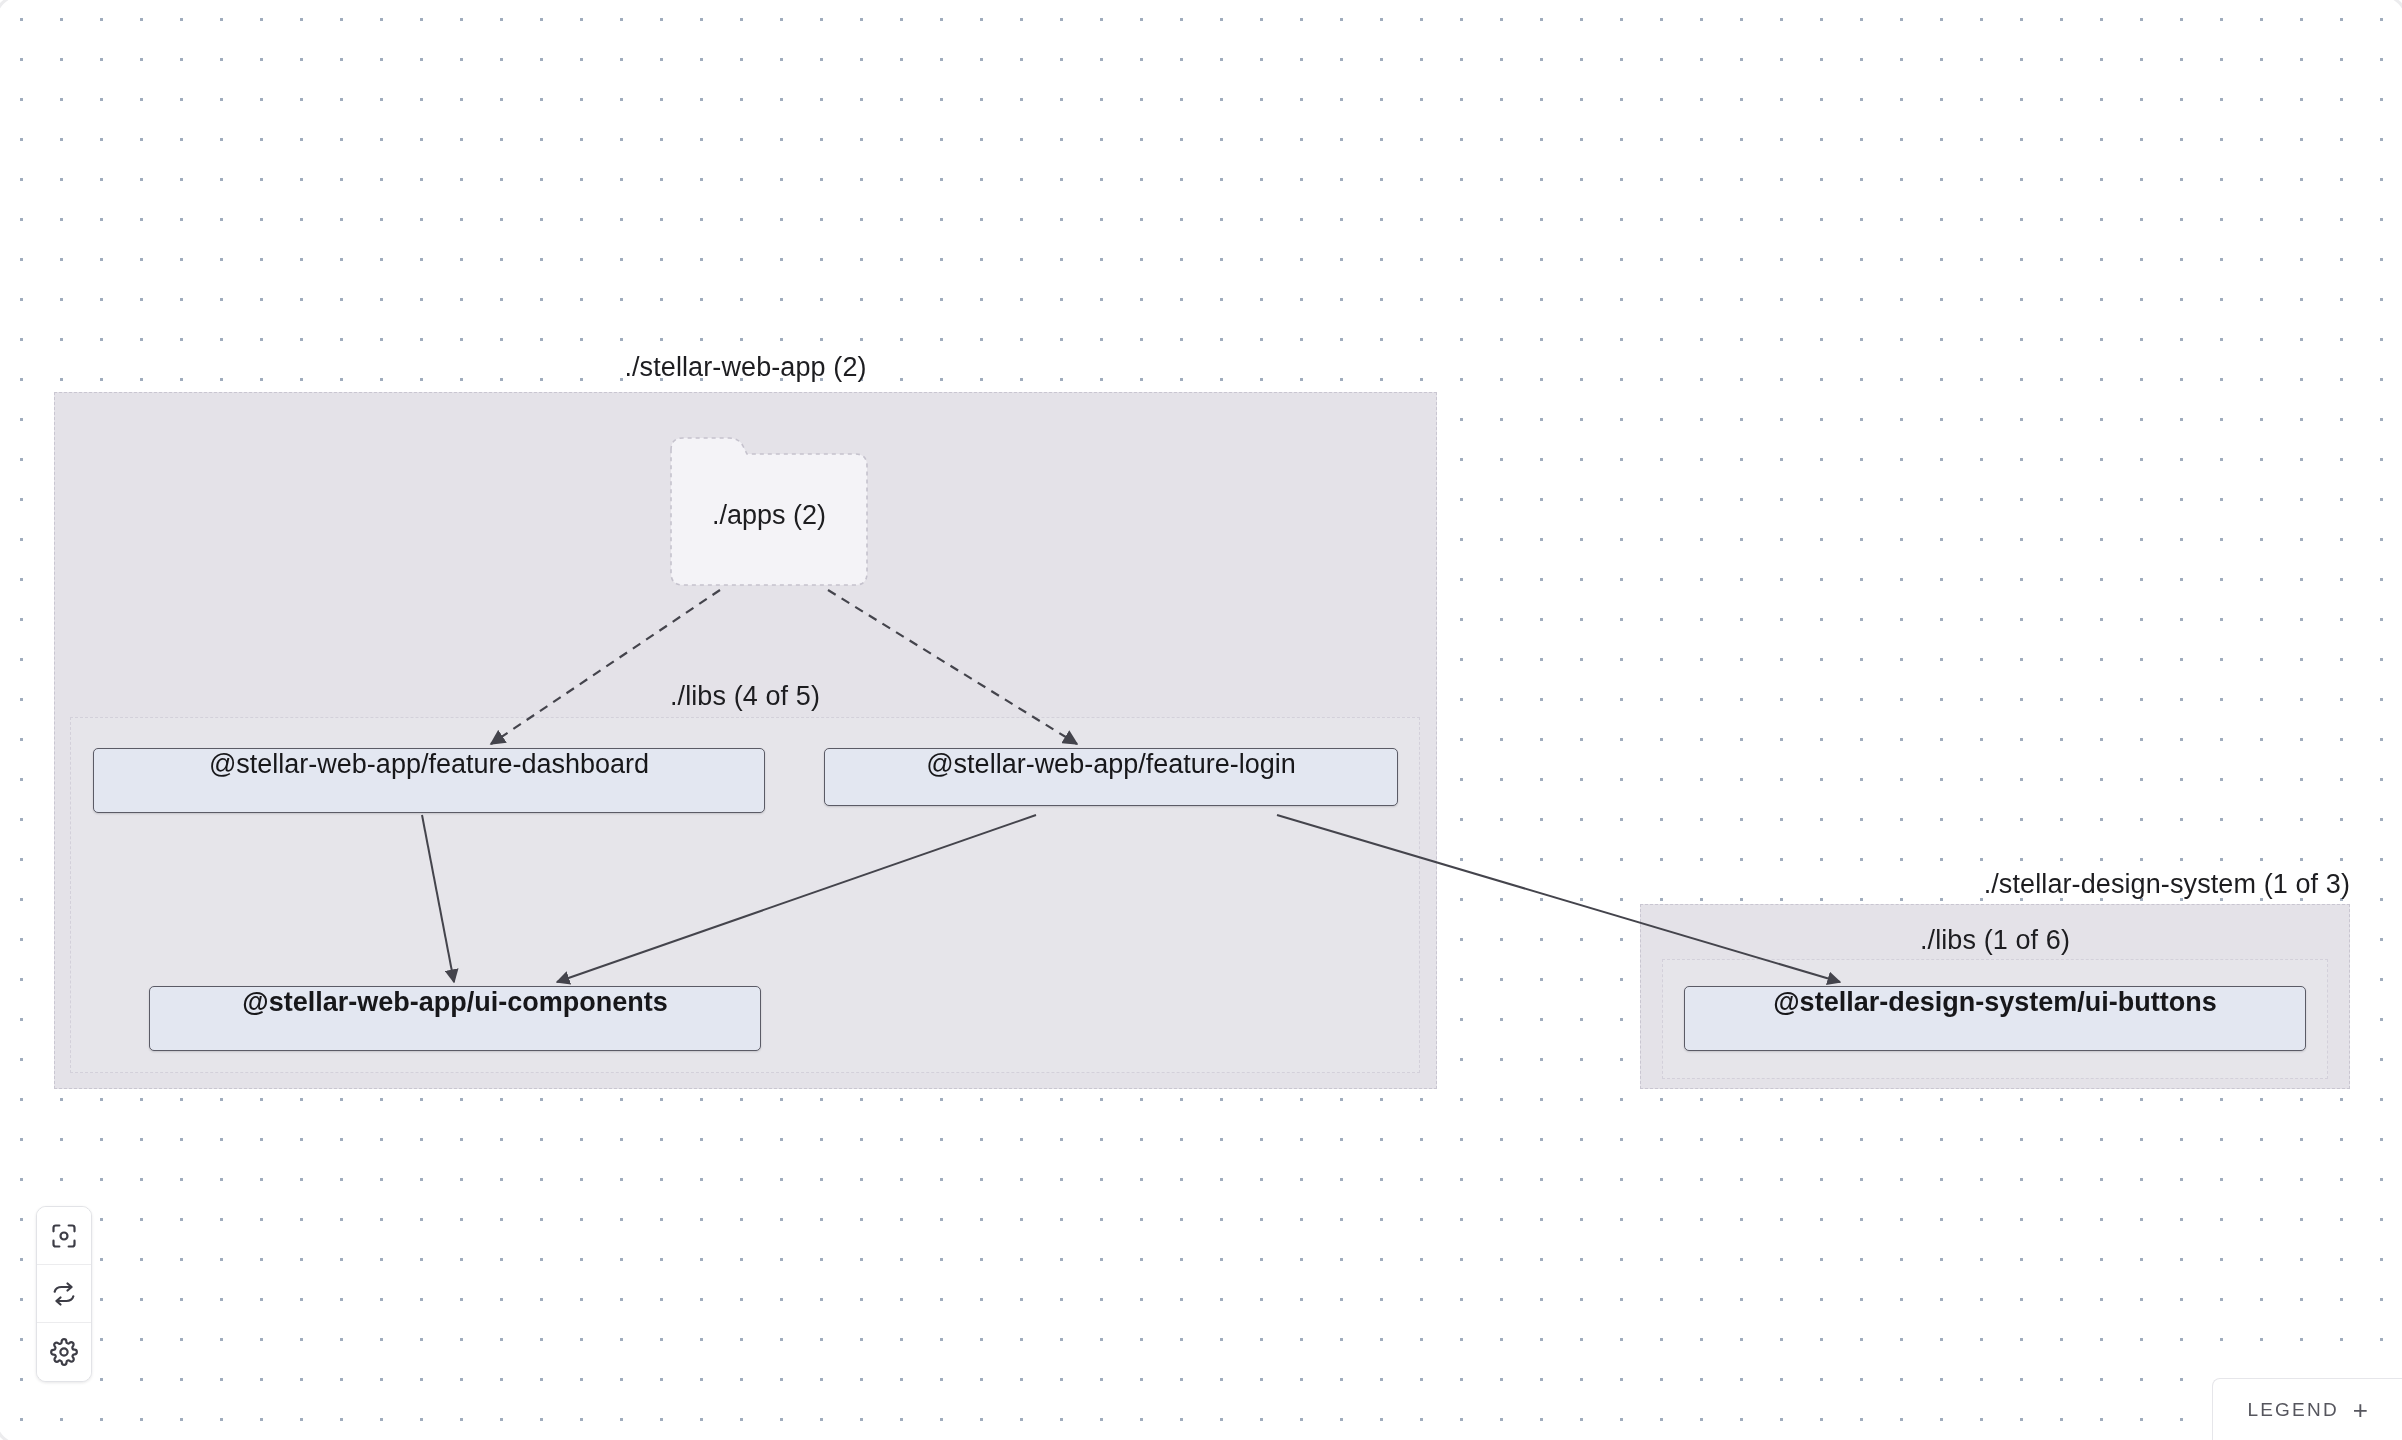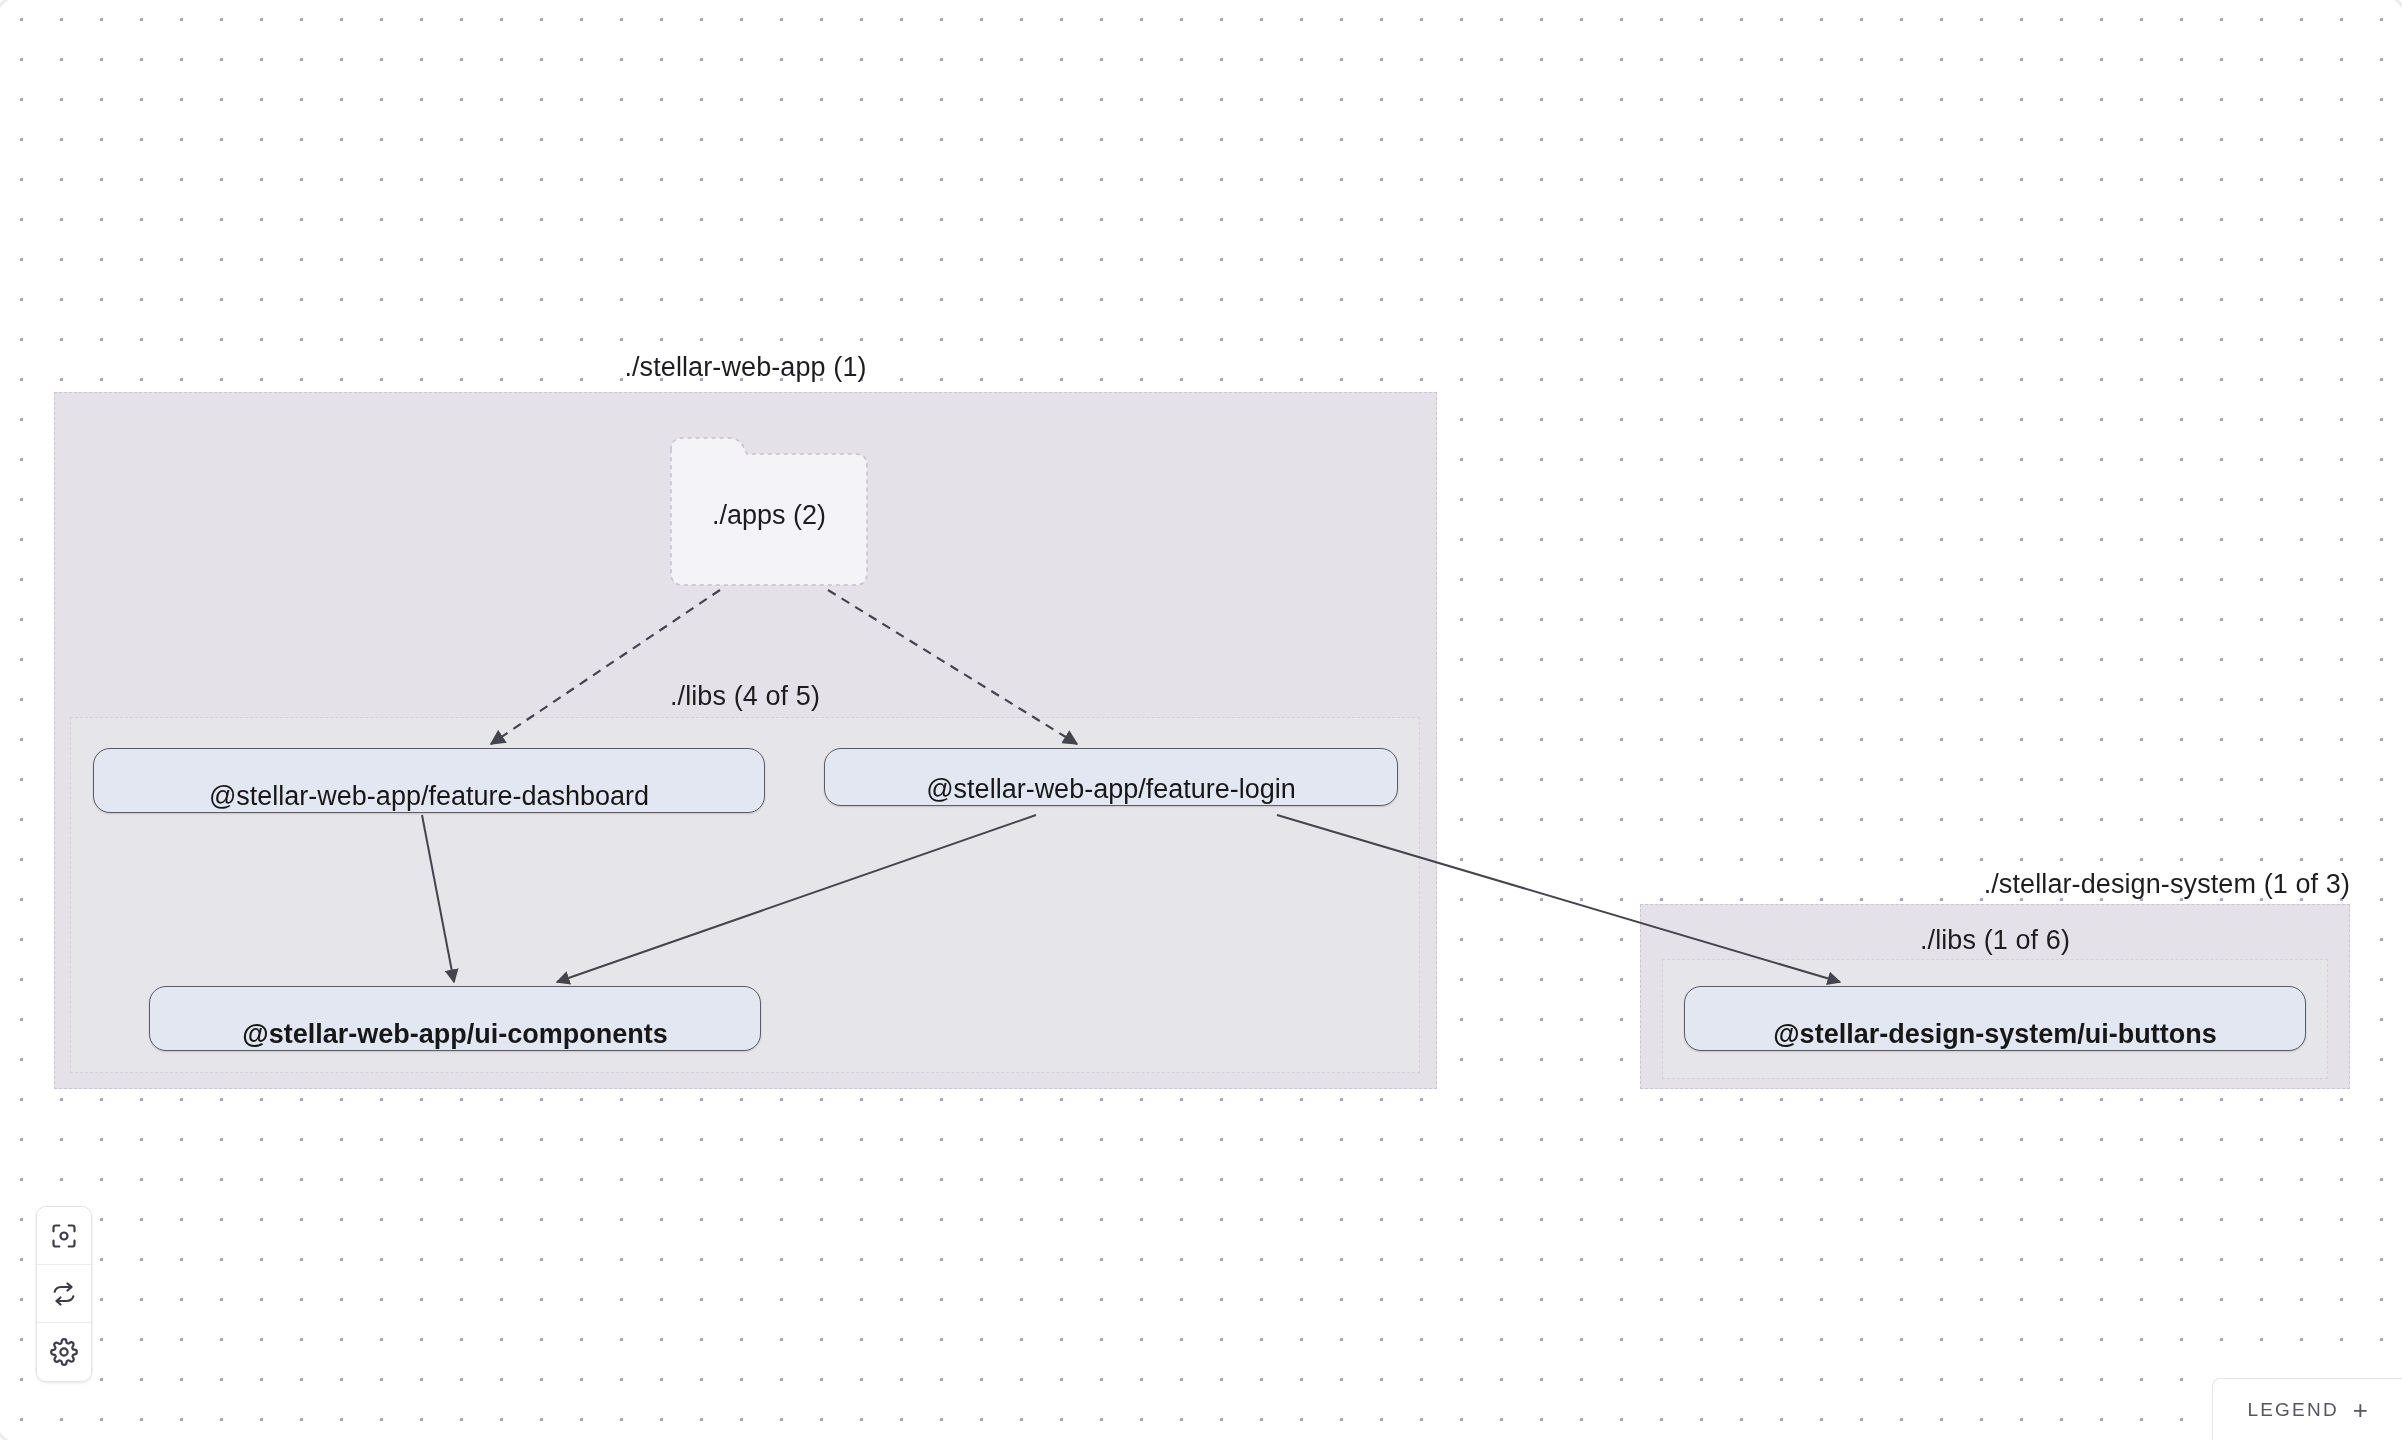--- a/index.html
+++ b/index.html
@@ -88,25 +88,25 @@
     font-size: 27px;
     color: #1d1d20;
     white-space: nowrap;
     padding-top: 8px;
   }
 
   
   .lib-node {
     position: absolute;
     display: flex;
-    align-items: flex-end;
+    align-items: flex-start;
     justify-content: center;
     background: #e3e7f1;
     border: 1.6px solid #5b5b66;
-    border-radius: 17px;
+    border-radius: 5px;
     box-shadow: 0 1px 2px rgba(20,20,30,0.16);
     font-size: 27px;
     color: #17171a;
     white-space: nowrap;
     z-index: 25;
     cursor: pointer;
   }
 
   
   #controls {
@@ -165,21 +165,21 @@
     line-height: 1;
     font-weight: 400;
   }
 </style>
 </head>
 <body>
 
 <div id="canvas">
 
   <div class="project-group" style="left:54px; top:392px; width:1383px; height:697px;"></div>
-  <div class="group-title" style="left:54px; top:352px; width:1383px; text-align:center;">./stellar-web-app (1)</div>
+  <div class="group-title" style="left:54px; top:352px; width:1383px; text-align:center;">./stellar-web-app (2)</div>
 
   <div class="dir-group" style="left:70px; top:717px; width:1350px; height:356px;"></div>
   <div class="group-title" style="left:70px; top:681px; width:1350px; text-align:center;">./libs (4 of 5)</div>
 
   <div class="folder-node" style="left:669px; top:434px; width:200px; height:153px;">
     <svg class="folder-shape" viewBox="0 0 200 153" preserveAspectRatio="none">
       <path d="M 2 16 Q 2 4 14 4 L 60 4 Q 70 4 74 12 L 78 20 L 186 20 Q 198 20 198 32 L 198 139 Q 198 151 186 151 L 14 151 Q 2 151 2 139 Z" fill="#f4f3f7" stroke="#c5c2cd" stroke-width="1.6" stroke-dasharray="4 4"></path>
     </svg>
     <div class="folder-label">./apps (2)</div>
   </div>

